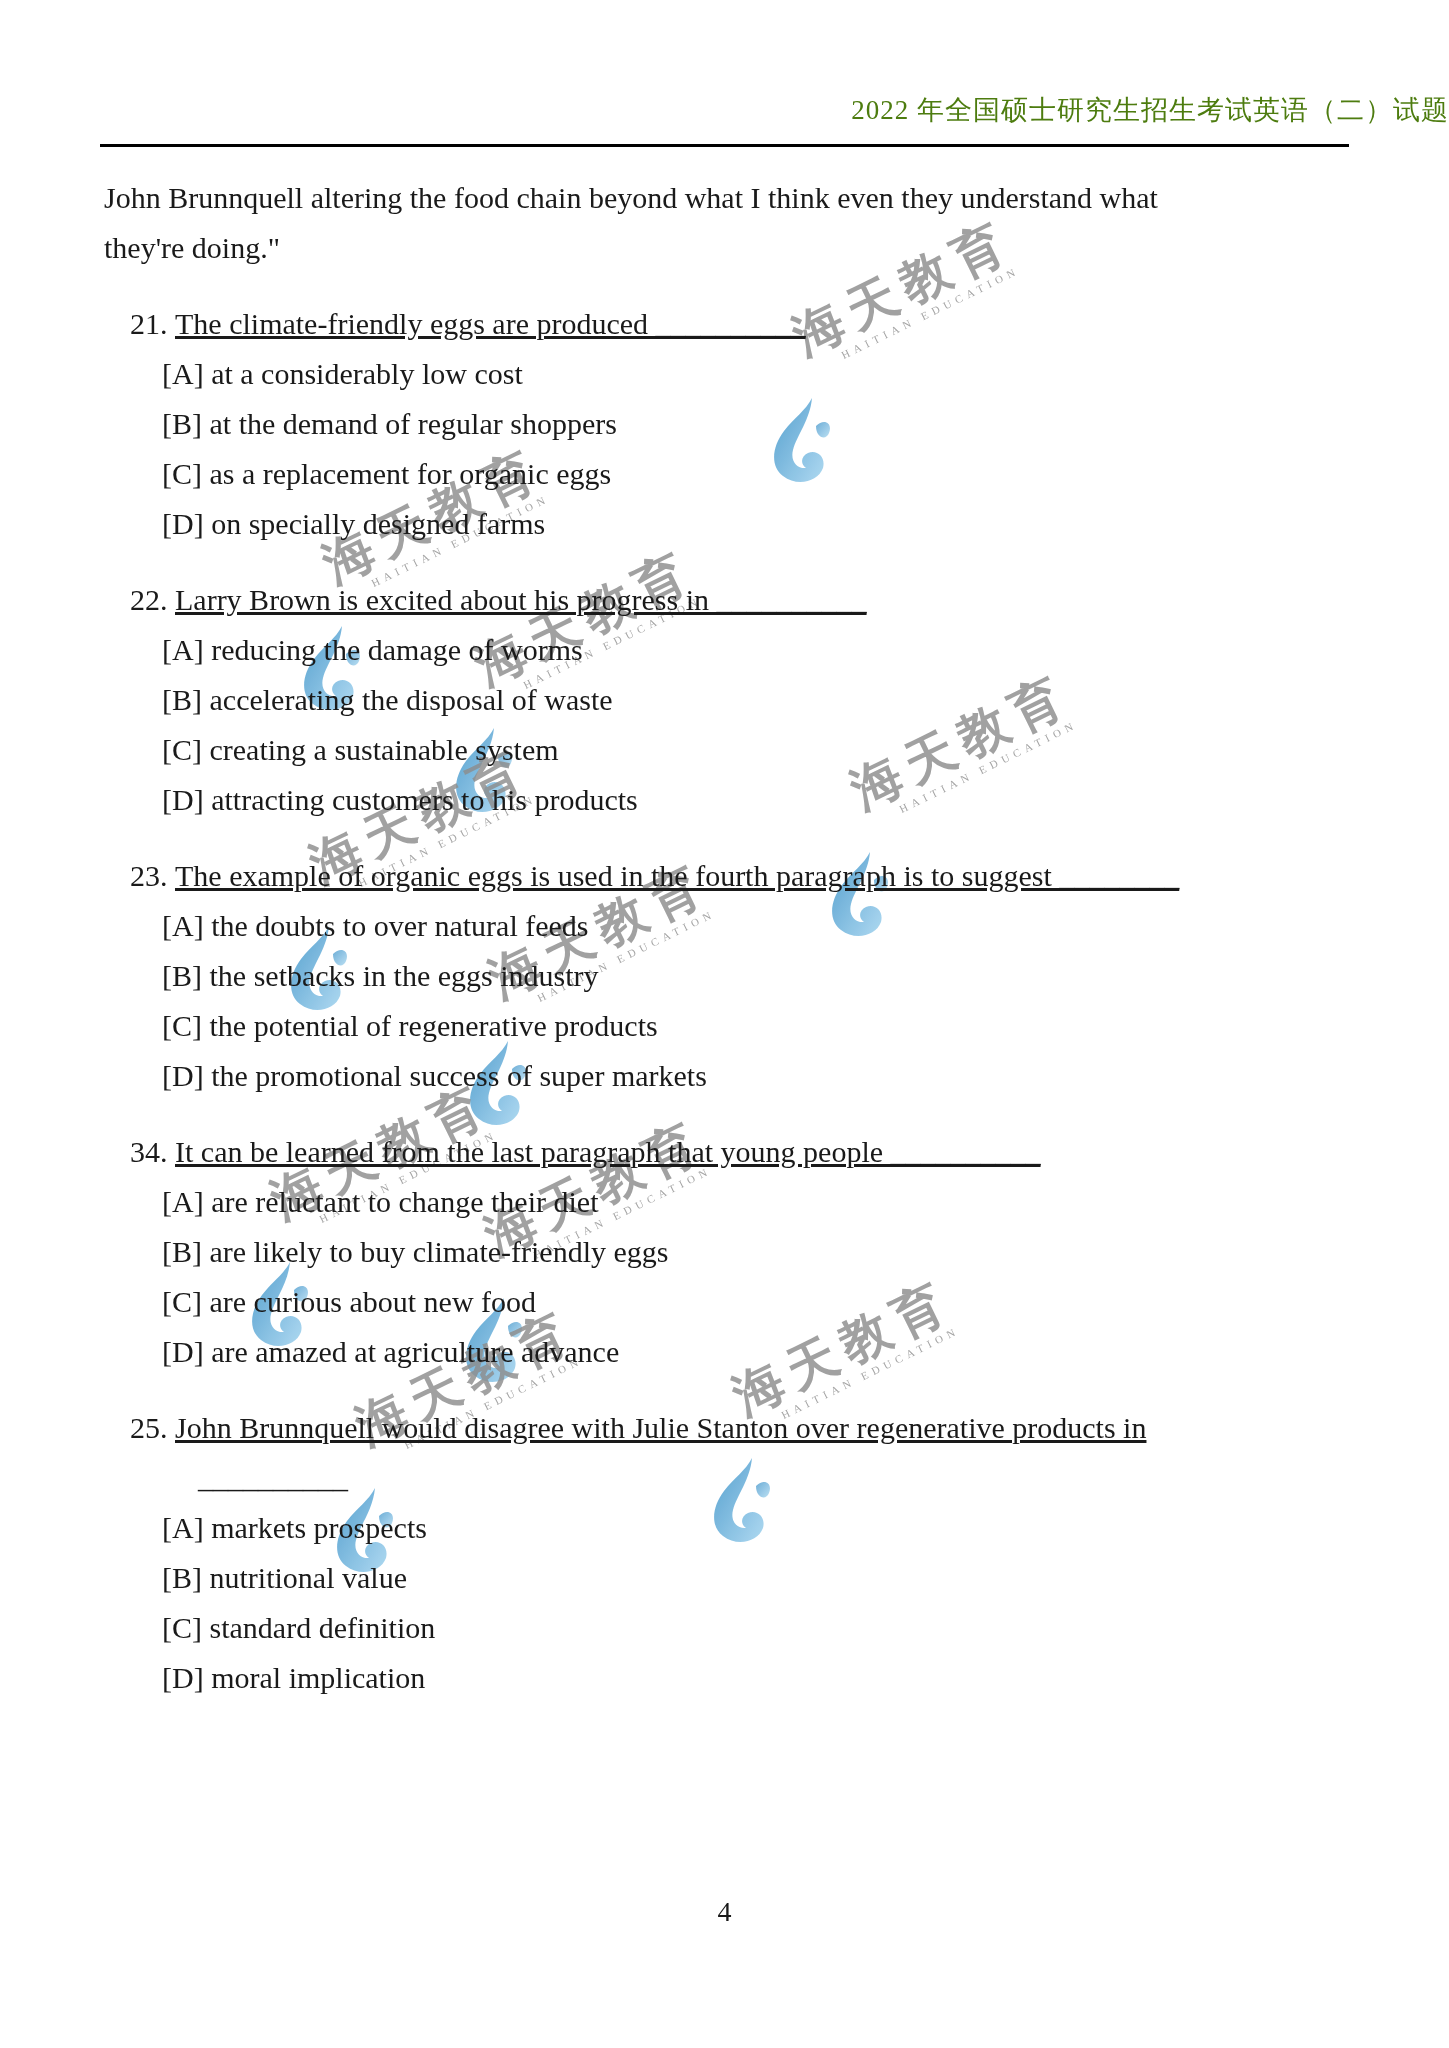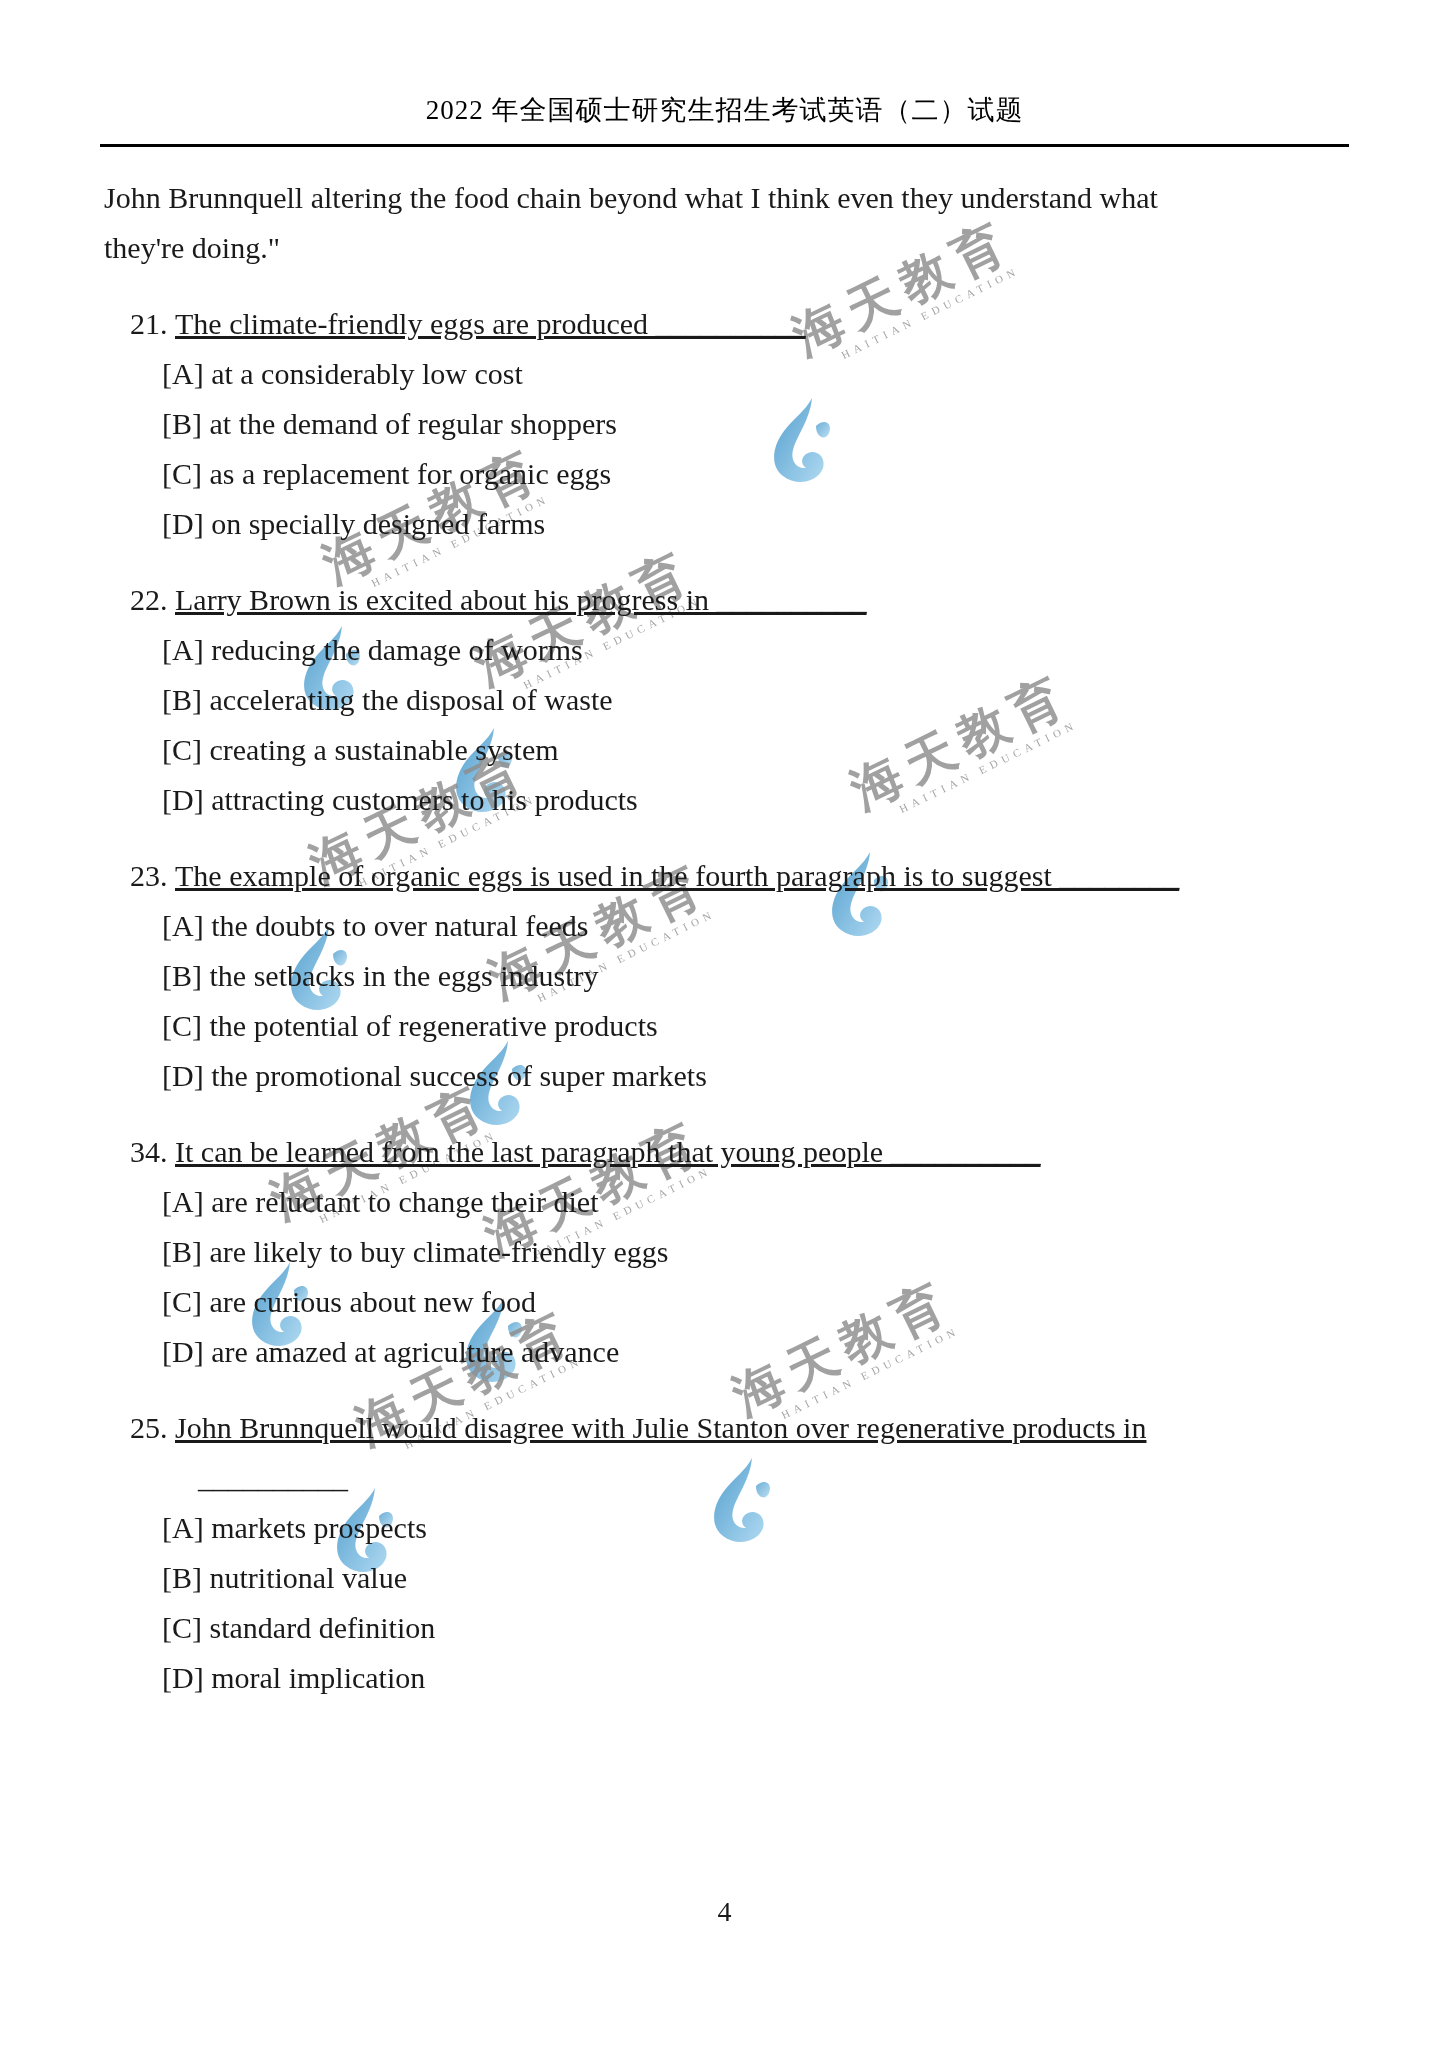--- a/index.html
+++ b/index.html
@@ -41,25 +41,25 @@
     letter-spacing: 5px;
     color: var(--wm-sub-color, #9b9b9b);
     opacity: 0.9;
   }
   .wm-logo { position: absolute; left: 0; top: 100px; width: 64px; height: 86px; opacity: 0.95; }
 
   
   .content { position: relative; z-index: 1; }
   .header-title {
     padding-top: 92px;
-    text-align: center;
+    text-align: right;
     font-size: 27px;
     line-height: 36px;
     letter-spacing: 1px;
-    color: #000000;
+    color: #4d7c0f;
   }
   .header-rule { height: 0; border-top: 3px solid #000; margin: 16px 100px 0 100px; }
 
   .intro { margin: 26px 104px 0 104px; }
   .intro-line, .q-first, .q-line2, .option { font-size: 30px; line-height: 50px; }
   .intro-line { white-space: nowrap; }
 
   .questions { margin: 5px 104px; }
   .question { margin-top: 26px; }
   .q-first { display: flex; }

